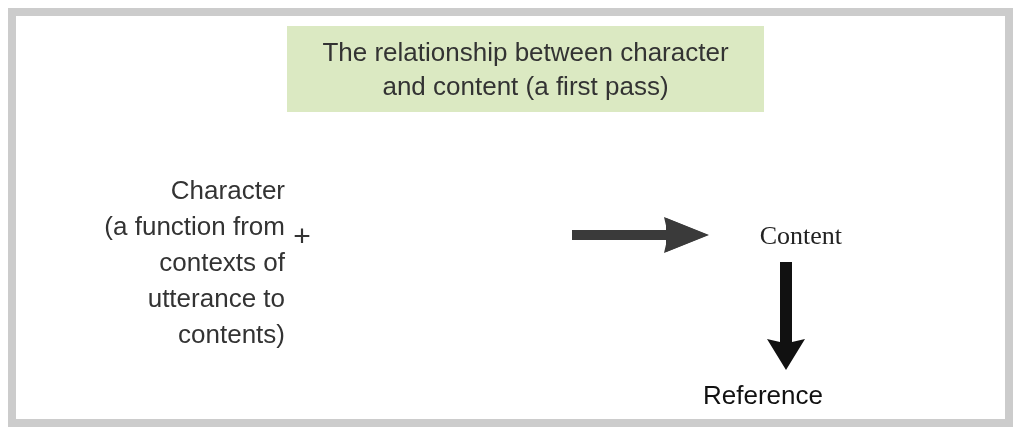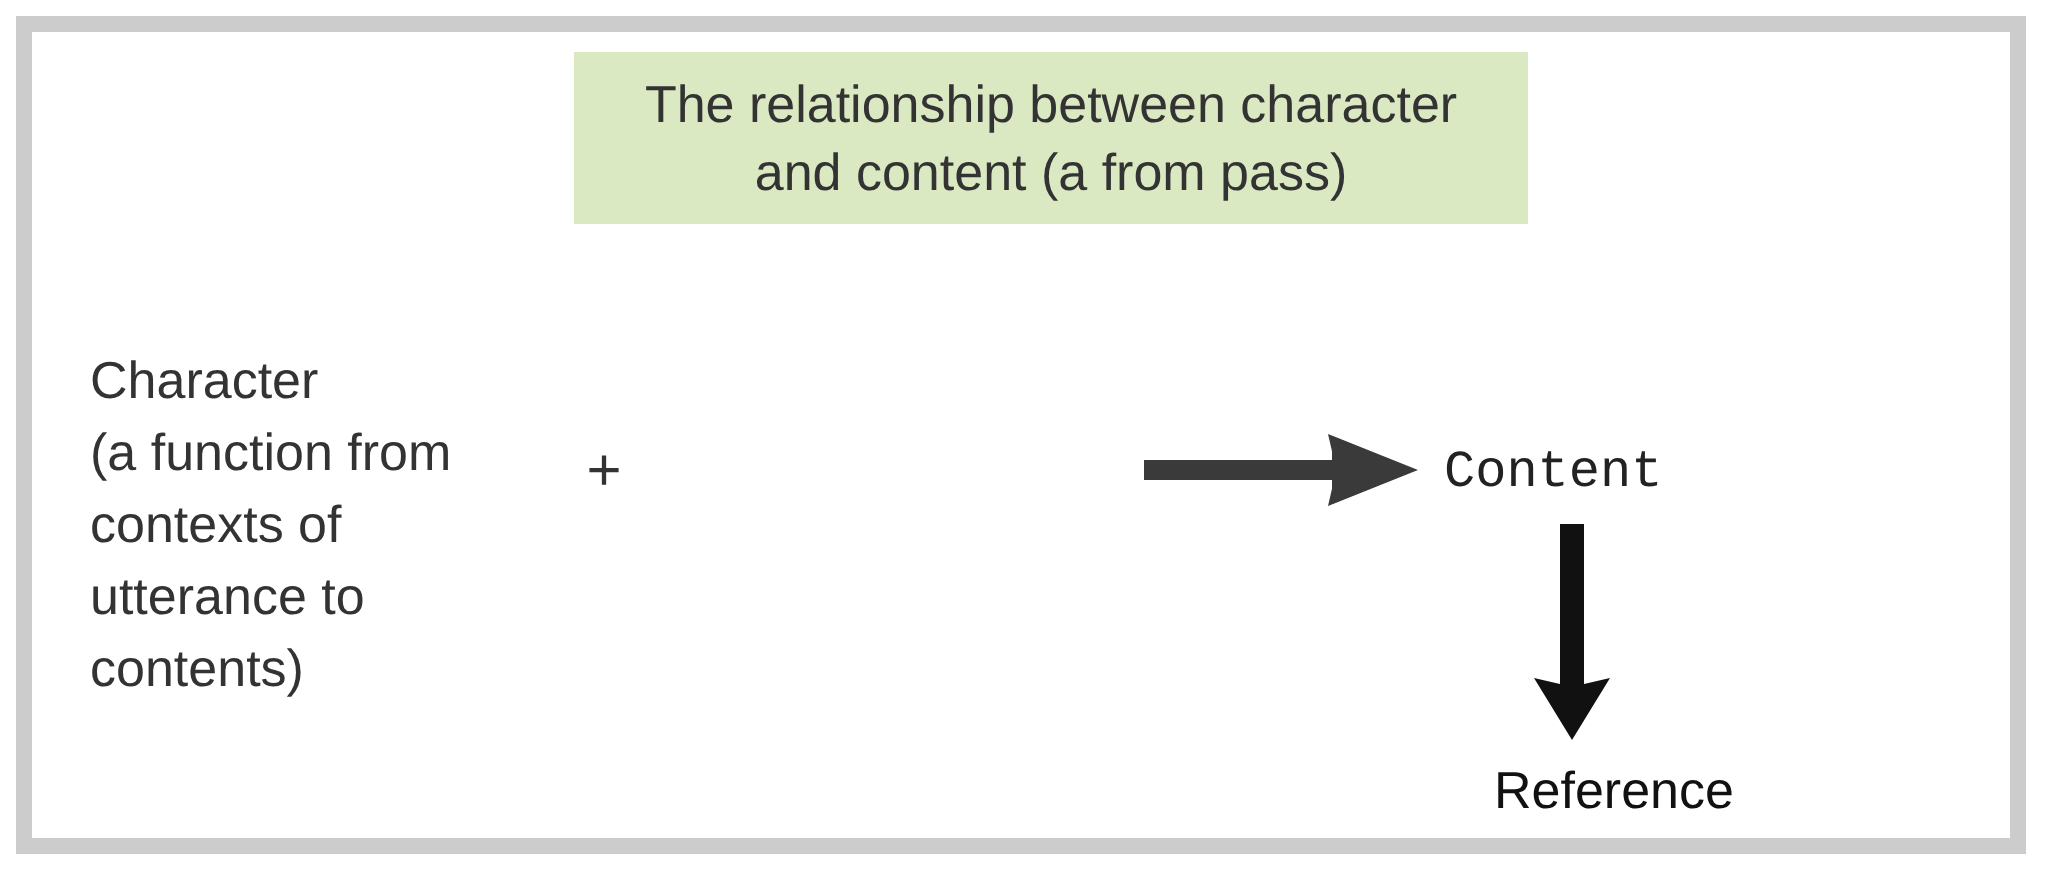--- a/index.html
+++ b/index.html
@@ -47,21 +47,21 @@
     text-align: center;
     white-space: pre-line;
     font-family: "Liberation Sans", sans-serif;
   }
   
   .col-text {
     position: absolute;
     color: #333333;
     font-size: 26px;
     line-height: 36px;
-    text-align: left;
+    text-align: right;
     white-space: pre-line;
     font-family: "Liberation Sans", sans-serif;
   }
   #character-block {
     left: 45px;
     top: 172px;
     width: 240px;
   }
   #context-block {
     left: 330px;
@@ -77,29 +77,29 @@
     color: #333333;
     font-size: 30px;
     line-height: 36px;
     font-family: "Liberation Sans", sans-serif;
   }
   #content-label {
     position: absolute;
     left: 722px;
     top: 218px;
     width: 120px;
-    text-align: left;
+    text-align: right;
     color: #222222;
     font-size: 26px;
     line-height: 36px;
-    font-family: Liberation Mono, monospace;
+    font-family: Liberation Serif, serif;
   }
   #reference-label {
     position: absolute;
-    left: 732px;
+    left: 688px;
     top: 377px;
     width: 150px;
     text-align: center;
     color: #111111;
     font-size: 26px;
     line-height: 36px;
     font-family: "Liberation Sans", sans-serif;
   }
   
   #arrow-right {
@@ -120,21 +120,21 @@
 </style>
 </head>
 <body>
 
 <div id="canvas">
 
   <div id="frame"></div>
 
   <div id="title-banner">
     <div id="title-text">The relationship between character
-and content (a from pass)</div>
+and content (a first pass)</div>
   </div>
 
   <div id="character-block" class="col-text">Character
 (a function from
 contexts of
 utterance to
 contents)</div>
 
   <div id="plus-sign">+</div>
 

